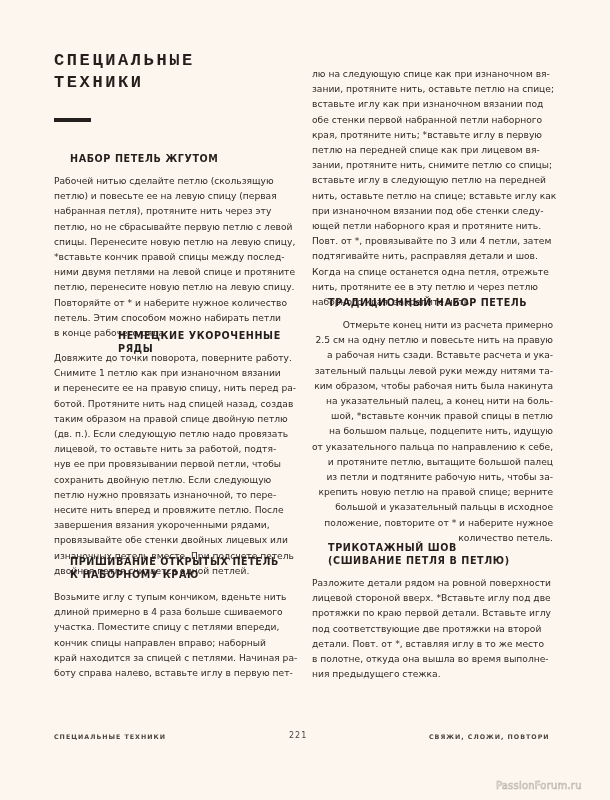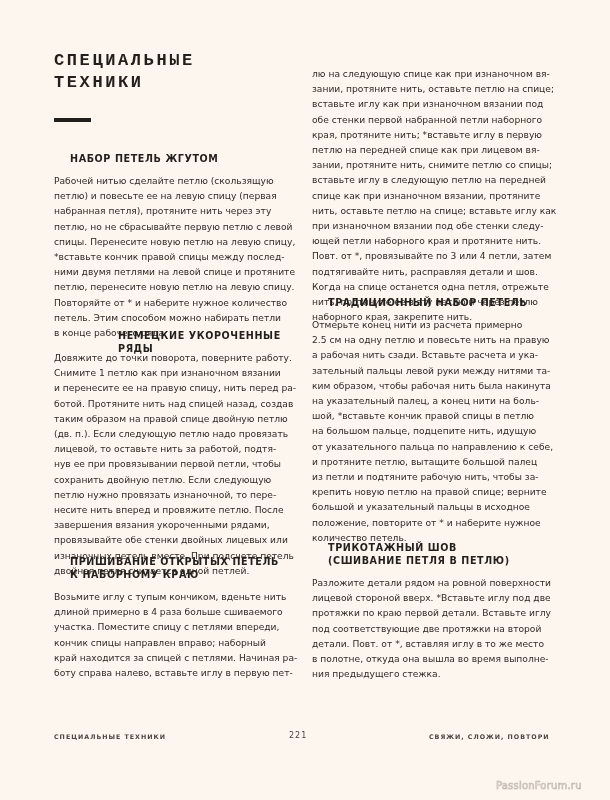--- a/index.html
+++ b/index.html
@@ -156,33 +156,32 @@
 
   <div class="para" style="left:0; top:67px;">
     <span class="ln">лю на следующую спице как при изнаночном вя-</span>
     <span class="ln">зании, протяните нить, оставьте петлю на спице;</span>
     <span class="ln">вставьте иглу как при изнаночном вязании под</span>
     <span class="ln">обе стенки первой набранной петли наборного</span>
     <span class="ln">края, протяните нить; *вставьте иглу в первую</span>
     <span class="ln">петлю на передней спице как при лицевом вя-</span>
     <span class="ln">зании, протяните нить, снимите петлю со спицы;</span>
     <span class="ln">вставьте иглу в следующую петлю на передней</span>
-    <span class="ln">спице как при изнаночном вязании, протяните</span>
     <span class="ln">нить, оставьте петлю на спице; вставьте иглу как</span>
     <span class="ln">при изнаночном вязании под обе стенки следу-</span>
     <span class="ln">ющей петли наборного края и протяните нить.</span>
     <span class="ln">Повт. от *, провязывайте по 3 или 4 петли, затем</span>
     <span class="ln">подтягивайте нить, расправляя детали и шов.</span>
     <span class="ln">Когда на спице останется одна петля, отрежьте</span>
     <span class="ln">нить, протяните ее в эту петлю и через петлю</span>
     <span class="ln">наборного края, закрепите нить.</span>
   </div>
 
   <div class="section-heading" style="left:16px; top:297px;">ТРАДИЦИОННЫЙ НАБОР ПЕТЕЛЬ</div>
-  <div class="para" style="left:0; top:318px;">
+  <div class="para" style="left:0; top:318px;text-align:right;">
     <span class="ln">Отмерьте конец нити из расчета примерно</span>
     <span class="ln">2.5 см на одну петлю и повесьте нить на правую</span>
     <span class="ln">а рабочая нить сзади. Вставьте расчета и ука-</span>
     <span class="ln">зательный пальцы левой руки между нитями та-</span>
     <span class="ln">ким образом, чтобы рабочая нить была накинута</span>
     <span class="ln">на указательный палец, а конец нити на боль-</span>
     <span class="ln">шой, *вставьте кончик правой спицы в петлю</span>
     <span class="ln">на большом пальце, подцепите нить, идущую</span>
     <span class="ln">от указательного пальца по направлению к себе,</span>
     <span class="ln">и протяните петлю, вытащите большой палец</span>

